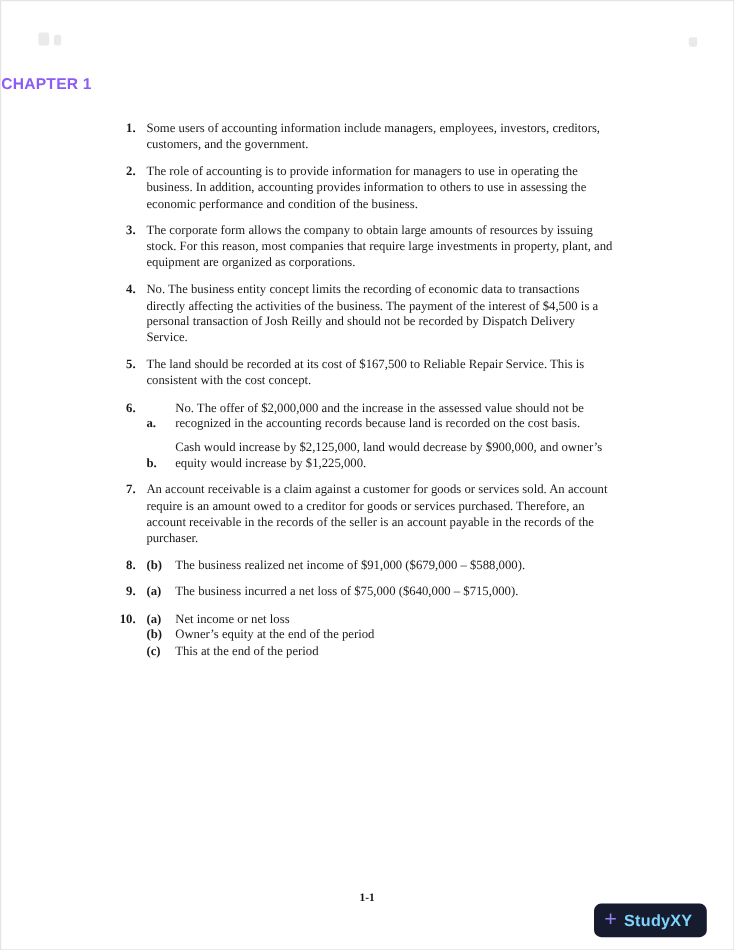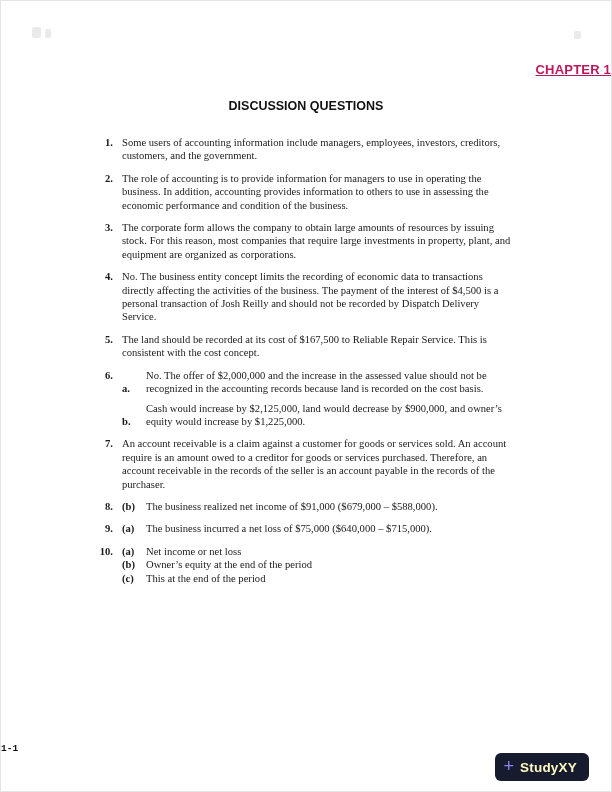--- a/index.html
+++ b/index.html
@@ -20,25 +20,24 @@
     background: #ffffff;
   }
   
   .artifact { position: absolute; background: #d8d8d8; opacity: .55; border-radius: 2px; }
   .artifact.a1 { top: 26px; left: 31px; width: 9px;  height: 11px; }
   .artifact.a2 { top: 28px; left: 44px; width: 6px;  height: 9px;  }
   .artifact.a3 { top: 30px; right: 30px; width: 7px; height: 8px;  }
 
   .heading-block {
     margin-top: 60px;
-    text-align: right;
+    text-align: left;
     font-family: "Liberation Sans", sans-serif;
     font-weight: bold;
-    color: #be185d;
-    text-decoration: underline;
+    color: #8b5cf6;
   }
   .chapter-title { font-size: 13px; line-height: 17px; letter-spacing: .2px; }
   .section-heading {
     margin-top: 21px;
     text-align: center;
     font-family: "Liberation Sans", sans-serif;
     font-weight: bold;
     font-size: 12.5px;
     color: #111;
   }
@@ -68,22 +67,22 @@
     flex: 0 0 21px;
     font-weight: bold;
     margin-right: 3px;
   }
   .q-text { margin: 0; flex: 1; min-width: 0; }
 
   .footer-page-number {
     position: absolute;
     left: 0; right: 0;
     bottom: 37px;
-    text-align: left;
-    font-family: Liberation Mono, monospace;
+    text-align: center;
+    font-family: Liberation Serif, serif;
     font-weight: bold;
     font-size: 9.5px;
     color: #111;
   }
 
   .brand-logo {
     position: absolute;
     right: 22px;
     bottom: 10px;
     height: 28px;
@@ -95,37 +94,36 @@
     gap: 6px;
     font-family: "Liberation Sans", sans-serif;
   }
   .brand-plus {
     color: #8f82f5;
     font-size: 18px;
     font-weight: 400;
     line-height: 1;
     transform: translateY(-1px);
   }
-  .brand-text { color: #fef9c3; font-size: 13.5px; font-weight: bold; letter-spacing: .2px; }
+  .brand-text { color: #7dd3fc; font-size: 13.5px; font-weight: bold; letter-spacing: .2px; }
   .brand-text .xy { font-weight: bold; }
 </style>
 </head>
 <body>
 
 <div class="page">
 
   <div class="artifact a1"></div>
   <div class="artifact a2"></div>
   <div class="artifact a3"></div>
 
   <div class="heading-block">
     <div class="chapter-title">CHAPTER 1</div>
   </div>
 
-  <div class="section-heading">DISCUSSION QUESTIONS</div>
 
   <div class="questions">
 
     <div class="q-item">
       <span class="q-num">1.</span>
       <div class="q-body">
         <div class="q-part">
           <p class="q-text">Some users of accounting information include managers, employees, investors, creditors, customers, and the government.</p>
         </div>
       </div>

